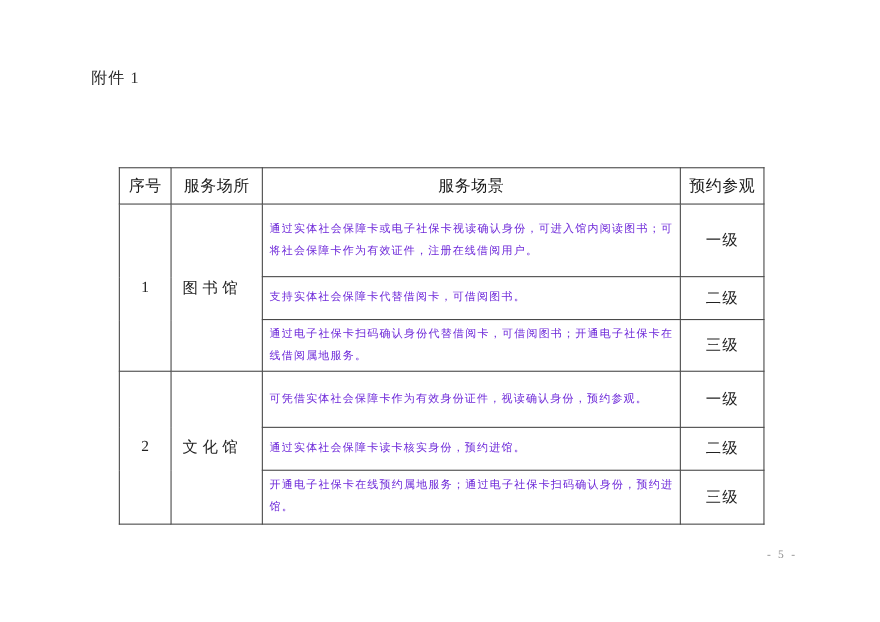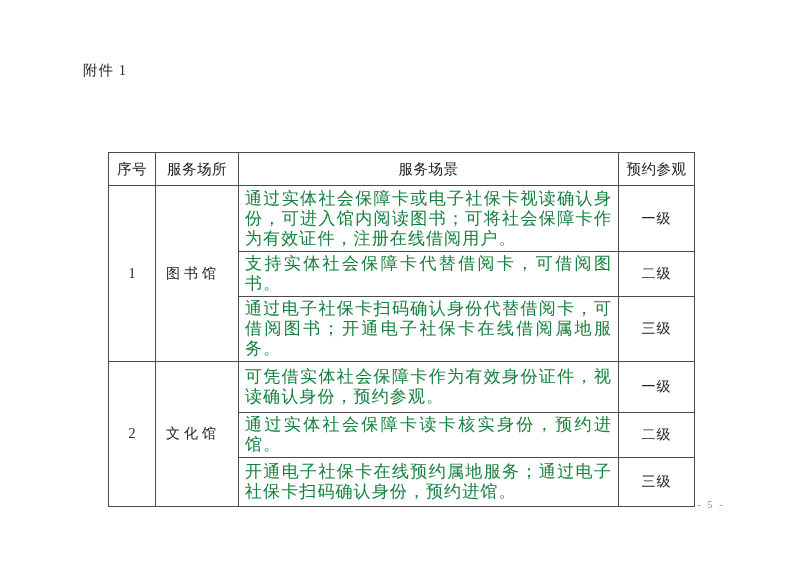--- a/index.html
+++ b/index.html
@@ -77,26 +77,26 @@
   td.c-venue {
     text-align: left;
     vertical-align: middle;
     font-size: 14px;
     letter-spacing: 4px;
     text-indent: 4px;
     color: #222222;
   }
   td.c-scene {
     vertical-align: middle;
-    font-size: 17px;
+    font-size: 10px;
     line-height: 20px;
     letter-spacing: 1.1px;
     text-align: justify;
     padding: 3px 7px;
-    color: #15803d;
+    color: #6d28d9;
   }
   td.c-depth {
     text-align: center;
     vertical-align: middle;
     font-size: 14px;
     letter-spacing: 1px;
     color: #222222;
   }
   .page-number {
     position: absolute;

